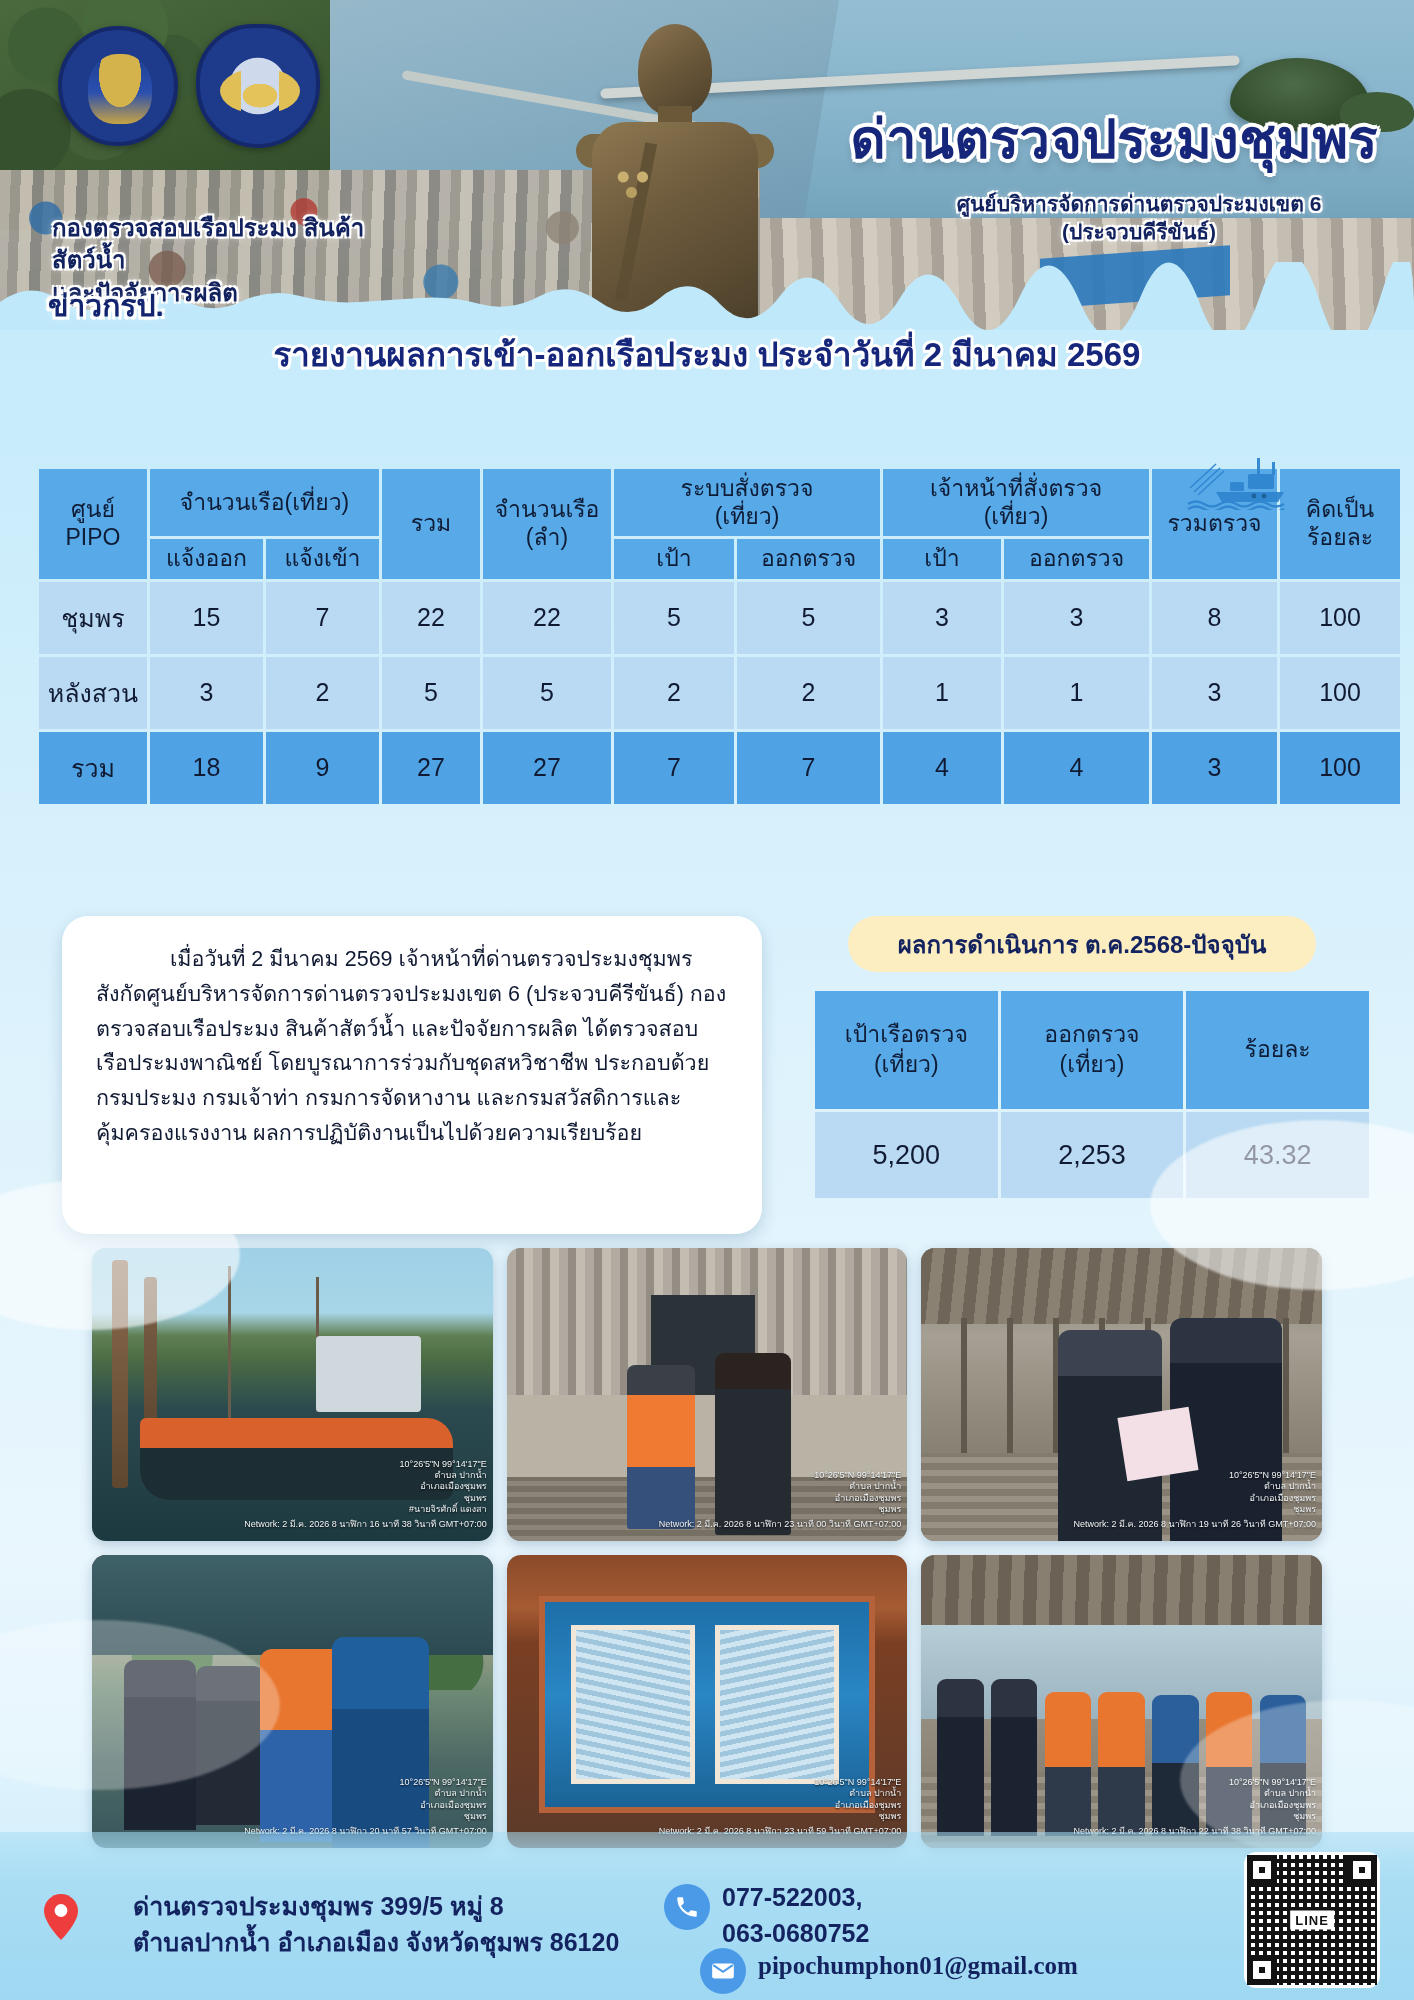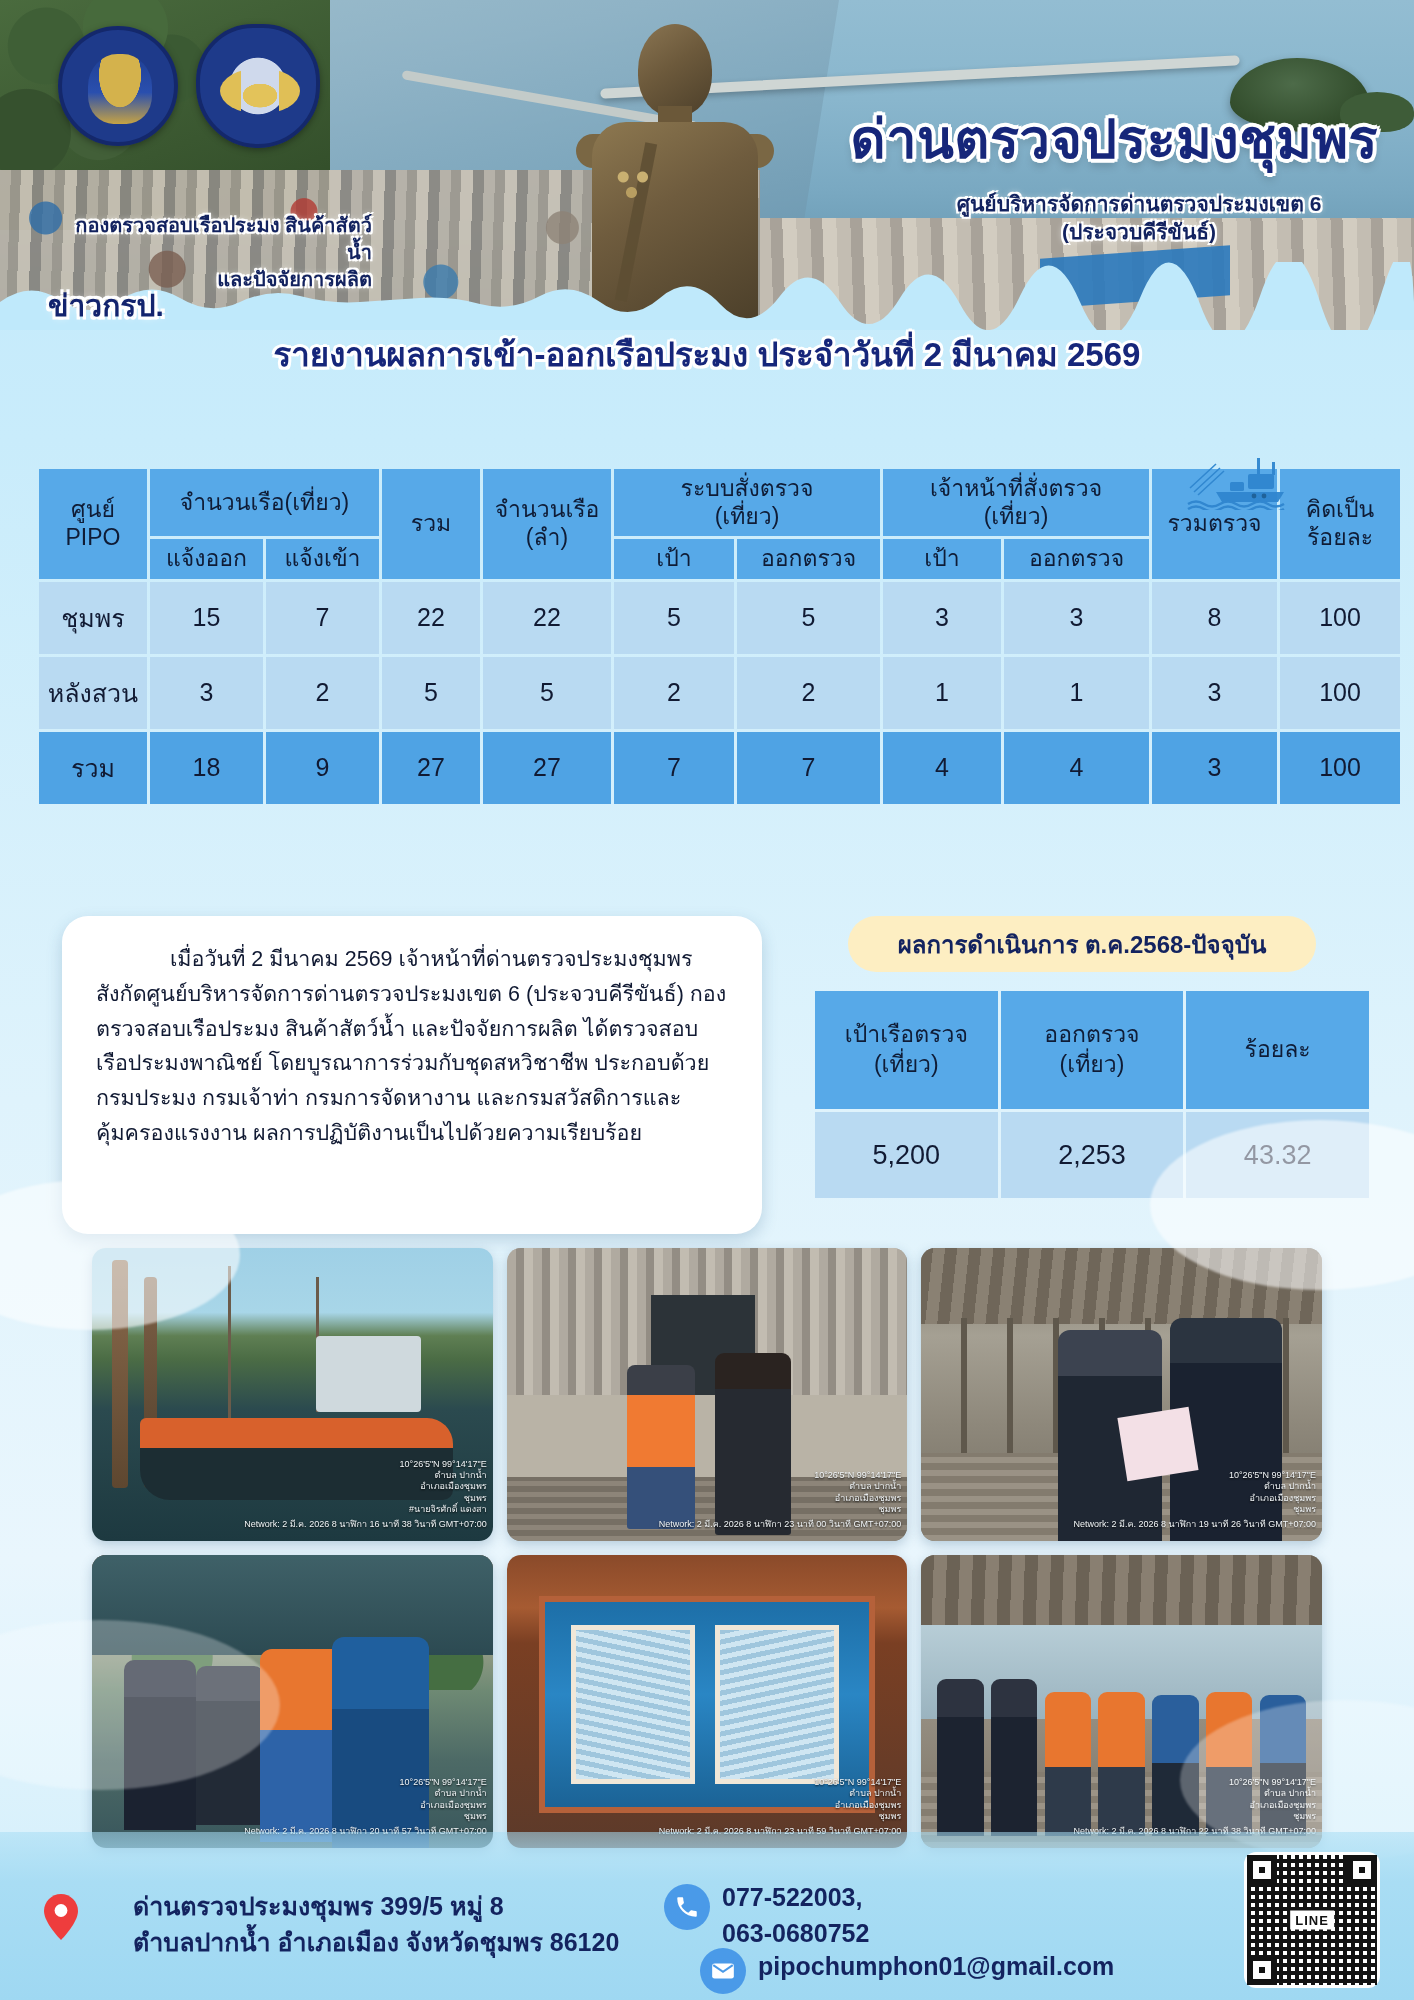--- a/index.html
+++ b/index.html
@@ -176,21 +176,21 @@
     white-space:nowrap;
   }
   .hdr-sub{
     position:absolute; right:40px; top:190px;
     text-align:center; width:470px;
     font-size:21px; font-weight:bold; color:#12225f; line-height:1.35;
     text-shadow:-2px -2px 0 #fff,2px -2px 0 #fff,-2px 2px 0 #fff,2px 2px 0 #fff,0 0 7px #fff;
   }
   .hdr-left{
     position:absolute; left:52px; top:212px; width:320px;
-    text-align:right; font-size:20px; font-weight:bold; color:#12225f; line-height:1.35;
+    text-align:left; font-size:24px; font-weight:bold; color:#12225f; line-height:1.35;
     text-shadow:-2px -2px 0 #fff,2px -2px 0 #fff,-2px 2px 0 #fff,2px 2px 0 #fff,0 0 7px #fff;
   }
   .news-tag{
     position:absolute; left:48px; top:282px;
     font-size:30px; font-weight:bold; color:#13246e;
     text-shadow:-3px -3px 0 #fff,3px -3px 0 #fff,-3px 3px 0 #fff,3px 3px 0 #fff,0 0 8px #fff;
   }
 
   
   .report-title{
@@ -364,21 +364,21 @@
     background:#4a9ae8; display:flex; align-items:center; justify-content:center;
   }
   .ico-phone{ left:664px; top:1884px; }
   .ico-mail{ left:700px; top:1948px; }
   .phone-txt{
     position:absolute; left:722px; top:1880px;
     font-size:25px; font-weight:bold; color:#13235f; line-height:1.42;
   }
   .mail-txt{
     position:absolute; left:758px; top:1952px;
-    font-size:25px; font-weight:bold; color:#13235f;
+    font-size:25px; font-weight:bold; color:#13235f;font-family:Liberation Serif, serif;
   }
   .qr{
     position:absolute; left:1244px; top:1852px; width:136px; height:136px;
     background:#fff; border-radius:12px; padding:3px;
   }
   .qr-grid{
     width:100%; height:100%;
     background-image:
       repeating-linear-gradient(0deg,#000 0 4px,transparent 4px 8px),
       repeating-linear-gradient(90deg,#000 0 4px,transparent 4px 8px);

